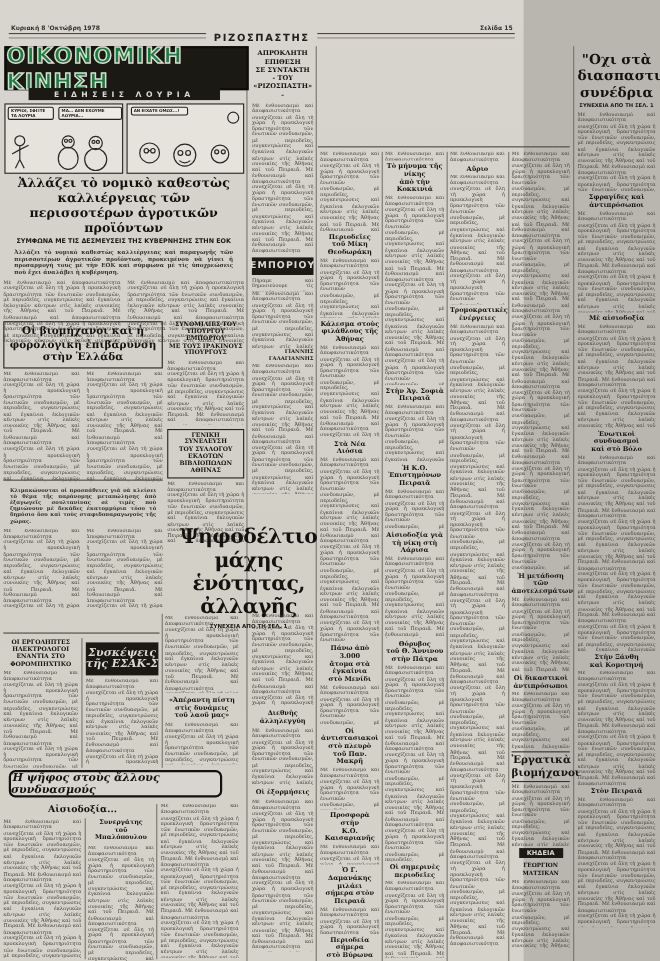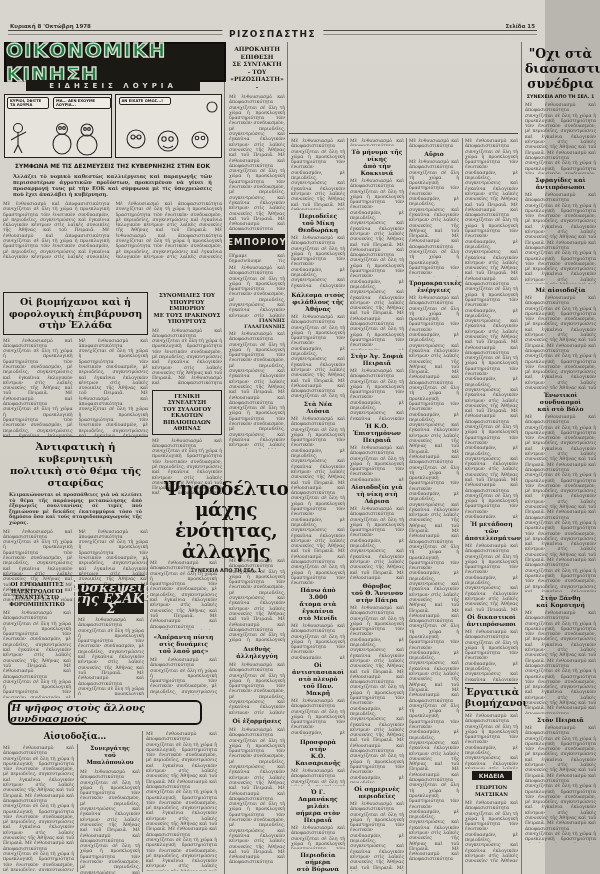--- a/index.html
+++ b/index.html
@@ -1,17 +1,17 @@
 <!DOCTYPE html>
 <html lang="el"><head>
 <meta charset="utf-8">
 <style>
   html,body{margin:0;padding:0;}
   body{width:600px;height:874px;overflow:hidden;background:#b9b6af;}
-  #page{position:relative;width:545px;height:874px;background:linear-gradient(180deg,#d8d5ce 0%,#d2cfc7 55%,#d6d3cb 100%);
+  #page{position:relative;width:476px;height:874px;background:linear-gradient(180deg,#d8d5ce 0%,#d2cfc7 55%,#d6d3cb 100%);
         font-family:"DejaVu Serif",serif;color:#2e2c28;}
   .abs{position:absolute;}
   .vrule{position:absolute;width:1px;background:#77746c;}
   .hrule{position:absolute;height:1px;background:#4a4840;}
   
   .hdr-small{font-family:"DejaVu Sans",sans-serif;font-size:5.5px;font-weight:bold;color:#33312c;}
   .masthead{font-family:"DejaVu Sans",sans-serif;font-size:9px;font-weight:bold;letter-spacing:1.5px;
             background:#d8d5ce;padding:0 7px;color:#22201c;}
   
   .banner{background:#1b1914;display:flex;align-items:center;justify-content:center;border:2px solid #0e0d0a;}
@@ -104,20 +104,21 @@
           <circle cx="84" cy="45" r="8"></circle>
             <circle cx="81" cy="43" r="1.8"></circle>
             <circle cx="87" cy="43" r="1.8"></circle>
           <circle cx="96" cy="12" r="5"></circle>
         </g>
       </svg>
     </div>
   </div>
 
   <div class="abs" style="left:3px;top:160px;width:219px;">
+    <div class="hl-lg" style="font-size:11.5px;line-height:13.5px;">Ἀλλάζει τὸ νομικὸ καθεστὼς καλλιέργειας τῶν περισσοτέρων ἀγροτικῶν προϊόντων</div>
     <div class="kick" style="font-size:5.8px;margin-top:3px;">ΣΥΜΦΩΝΑ ΜΕ ΤΙΣ ΔΕΣΜΕΥΣΕΙΣ ΤΗΣ ΚΥΒΕΡΝΗΣΗΣ ΣΤΗΝ ΕΟΚ</div>
     <div class="lead" style="margin:4px 10px 0 10px;">Ἀλλάζει τὸ νομικὸ καθεστὼς καλλιέργειας καὶ παραγωγῆς τῶν περισσοτέρων ἀγροτικῶν προϊόντων, προκειμένου νὰ γίνει ἡ προσαρμογή τους μὲ τὴν ΕΟΚ καὶ σύμφωνα μὲ τὶς ὑποχρεώσεις ποὺ ἔχει ἀναλάβει ἡ κυβέρνηση.</div>
     <div class="cols" style="margin-top:4px;">
       <div class="fill" style="height:58px;flex:1;">Μὲ ἐνθουσιασμὸ καὶ ἀποφασιστικότητα συνεχίζεται σὲ ὅλη τὴ χώρα ἡ προεκλογικὴ δραστηριότητα τῶν ἑνωτικῶν συνδυασμῶν, μὲ περιοδεῖες, συγκεντρώσεις καὶ ἐγκαίνια ἐκλογικῶν κέντρων στὶς λαϊκὲς συνοικίες τῆς Ἀθήνας καὶ τοῦ Πειραιᾶ. Μὲ ἐνθουσιασμὸ καὶ ἀποφασιστικότητα συνεχίζεται σὲ ὅλη τὴ χώρα ἡ προεκλογικὴ δραστηριότητα τῶν ἑνωτικῶν συνδυασμῶν, μὲ περιοδεῖες, συγκεντρώσεις καὶ ἐγκαίνια ἐκλογικῶν κέντρων στὶς λαϊκὲς συνοικίες τῆς Ἀθήνας καὶ τοῦ Πειραιᾶ. Μὲ ἐνθουσιασμὸ καὶ ἀποφασιστικότητα συνεχίζεται σὲ ὅλη τὴ χώρα ἡ προεκλογικὴ δραστηριότητα τῶν ἑνωτικῶν συνδυασμῶν, μὲ περιοδεῖες, συγκεντρώσεις καὶ ἐγκαίνια ἐκλογικῶν κέντρων στὶς λαϊκὲς συνοικίες τῆς Ἀθήνας καὶ τοῦ Πειραιᾶ. Μὲ ἐνθουσιασμὸ καὶ ἀποφασιστικότητα συνεχίζεται σὲ ὅλη τὴ χώρα ἡ προεκλογικὴ δραστηριότητα τῶν ἑνωτικῶν συνδυασμῶν, μὲ περιοδεῖες, συγκεντρώσεις καὶ ἐγκαίνια ἐκλογικῶν κέντρων στὶς λαϊκὲς συνοικίες τῆς Ἀθήνας καὶ τοῦ Πειραιᾶ. </div>
       <div class="fill" style="height:58px;flex:1;">Μὲ ἐνθουσιασμὸ καὶ ἀποφασιστικότητα συνεχίζεται σὲ ὅλη τὴ χώρα ἡ προεκλογικὴ δραστηριότητα τῶν ἑνωτικῶν συνδυασμῶν, μὲ περιοδεῖες, συγκεντρώσεις καὶ ἐγκαίνια ἐκλογικῶν κέντρων στὶς λαϊκὲς συνοικίες τῆς Ἀθήνας καὶ τοῦ Πειραιᾶ. Μὲ ἐνθουσιασμὸ καὶ ἀποφασιστικότητα συνεχίζεται σὲ ὅλη τὴ χώρα ἡ προεκλογικὴ δραστηριότητα τῶν ἑνωτικῶν συνδυασμῶν, μὲ περιοδεῖες, συγκεντρώσεις καὶ ἐγκαίνια ἐκλογικῶν κέντρων στὶς λαϊκὲς συνοικίες τῆς Ἀθήνας καὶ τοῦ Πειραιᾶ. Μὲ ἐνθουσιασμὸ καὶ ἀποφασιστικότητα συνεχίζεται σὲ ὅλη τὴ χώρα ἡ προεκλογικὴ δραστηριότητα τῶν ἑνωτικῶν συνδυασμῶν, μὲ περιοδεῖες, συγκεντρώσεις καὶ ἐγκαίνια ἐκλογικῶν κέντρων στὶς λαϊκὲς συνοικίες τῆς Ἀθήνας καὶ τοῦ Πειραιᾶ. Μὲ ἐνθουσιασμὸ καὶ ἀποφασιστικότητα συνεχίζεται σὲ ὅλη τὴ χώρα ἡ προεκλογικὴ δραστηριότητα τῶν ἑνωτικῶν συνδυασμῶν, μὲ περιοδεῖες, συγκεντρώσεις καὶ ἐγκαίνια ἐκλογικῶν κέντρων στὶς λαϊκὲς συνοικίες τῆς Ἀθήνας καὶ τοῦ Πειραιᾶ. </div>
     </div>
   </div>
 
   <div class="abs" style="left:3px;top:292px;width:145px;">
     <div class="boxed hl-lg" style="font-size:9.5px;line-height:11.5px;padding:3px 2px;">Οἱ βιομήχανοι καὶ ἡ φορολογικὴ ἐπιβάρυνση στὴν Ἑλλάδα</div>
@@ -134,22 +135,20 @@
 ΥΠΟΥΡΓΟΥΣ</div>
     <div class="fill" style="height:58px;margin-top:3px;">Μὲ ἐνθουσιασμὸ καὶ ἀποφασιστικότητα συνεχίζεται σὲ ὅλη τὴ χώρα ἡ προεκλογικὴ δραστηριότητα τῶν ἑνωτικῶν συνδυασμῶν, μὲ περιοδεῖες, συγκεντρώσεις καὶ ἐγκαίνια ἐκλογικῶν κέντρων στὶς λαϊκὲς συνοικίες τῆς Ἀθήνας καὶ τοῦ Πειραιᾶ. Μὲ ἐνθουσιασμὸ καὶ ἀποφασιστικότητα συνεχίζεται σὲ ὅλη τὴ χώρα ἡ προεκλογικὴ δραστηριότητα τῶν ἑνωτικῶν συνδυασμῶν, μὲ περιοδεῖες, συγκεντρώσεις καὶ ἐγκαίνια ἐκλογικῶν κέντρων στὶς λαϊκὲς συνοικίες τῆς Ἀθήνας καὶ τοῦ Πειραιᾶ. Μὲ ἐνθουσιασμὸ καὶ ἀποφασιστικότητα συνεχίζεται σὲ ὅλη τὴ χώρα ἡ προεκλογικὴ δραστηριότητα τῶν ἑνωτικῶν συνδυασμῶν, μὲ περιοδεῖες, συγκεντρώσεις καὶ ἐγκαίνια ἐκλογικῶν κέντρων στὶς λαϊκὲς συνοικίες τῆς Ἀθήνας καὶ τοῦ Πειραιᾶ. Μὲ ἐνθουσιασμὸ καὶ ἀποφασιστικότητα συνεχίζεται σὲ ὅλη τὴ χώρα ἡ προεκλογικὴ δραστηριότητα τῶν ἑνωτικῶν συνδυασμῶν, μὲ περιοδεῖες, συγκεντρώσεις καὶ ἐγκαίνια ἐκλογικῶν κέντρων στὶς λαϊκὲς συνοικίες τῆς Ἀθήνας καὶ τοῦ Πειραιᾶ. </div>
     <div class="boxed subh pre" style="font-size:5.5px;line-height:6.5px;padding:2px 1px;margin-top:4px;">ΓΕΝΙΚΗ ΣΥΝΕΛΕΥΣΗ
 ΤΟΥ ΣΥΛΛΟΓΟΥ ΕΚΔΟΤΩΝ
 ΒΙΒΛΙΟΠΩΛΩΝ ΑΘΗΝΑΣ</div>
     <div class="fill" style="height:56px;margin-top:3px;">Μὲ ἐνθουσιασμὸ καὶ ἀποφασιστικότητα συνεχίζεται σὲ ὅλη τὴ χώρα ἡ προεκλογικὴ δραστηριότητα τῶν ἑνωτικῶν συνδυασμῶν, μὲ περιοδεῖες, συγκεντρώσεις καὶ ἐγκαίνια ἐκλογικῶν κέντρων στὶς λαϊκὲς συνοικίες τῆς Ἀθήνας καὶ τοῦ Πειραιᾶ. Μὲ ἐνθουσιασμὸ καὶ ἀποφασιστικότητα συνεχίζεται σὲ ὅλη τὴ χώρα ἡ προεκλογικὴ δραστηριότητα τῶν ἑνωτικῶν συνδυασμῶν, μὲ περιοδεῖες, συγκεντρώσεις καὶ ἐγκαίνια ἐκλογικῶν κέντρων στὶς λαϊκὲς συνοικίες τῆς Ἀθήνας καὶ τοῦ Πειραιᾶ. Μὲ ἐνθουσιασμὸ καὶ ἀποφασιστικότητα συνεχίζεται σὲ ὅλη τὴ χώρα ἡ προεκλογικὴ δραστηριότητα τῶν ἑνωτικῶν συνδυασμῶν, μὲ περιοδεῖες, συγκεντρώσεις καὶ ἐγκαίνια ἐκλογικῶν κέντρων στὶς λαϊκὲς συνοικίες τῆς Ἀθήνας καὶ τοῦ Πειραιᾶ. </div>
   </div>
 
   <div class="hrule" style="left:3px;width:145px;top:436px;"></div>
   <div class="abs" style="left:3px;top:441px;width:145px;">
-    <div class="hl-lg pre" style="font-size:10px;line-height:12px;">Ἀντιφατικὴ ἡ κυβερνητικὴ
-πολιτικὴ στὸ θέμα τῆς σταφίδας</div>
     <div class="lead" style="font-size:4.8px;line-height:5.6px;margin:3px 6px 0 6px;">Κλιμακώνονται οἱ προσπάθειες γιὰ νὰ κλείσει τὸ θέμα τῆς παράνομης μεταπώλησης ἀπὸ ἐξαγωγεῖς σουλτανίνας σὲ τιμὲς ποὺ ζημιώνουν μὲ δεκάδες ἑκατομμύρια τόσο τὸ δημόσιο ὅσο καὶ τοὺς σταφιδοπαραγωγοὺς τῆς χώρας.</div>
     <div class="cols" style="margin-top:3px;">
       <div class="fill" style="height:72px;flex:1;">Μὲ ἐνθουσιασμὸ καὶ ἀποφασιστικότητα συνεχίζεται σὲ ὅλη τὴ χώρα ἡ προεκλογικὴ δραστηριότητα τῶν ἑνωτικῶν συνδυασμῶν, μὲ περιοδεῖες, συγκεντρώσεις καὶ ἐγκαίνια ἐκλογικῶν κέντρων στὶς λαϊκὲς συνοικίες τῆς Ἀθήνας καὶ τοῦ Πειραιᾶ. Μὲ ἐνθουσιασμὸ καὶ ἀποφασιστικότητα συνεχίζεται σὲ ὅλη τὴ χώρα ἡ προεκλογικὴ δραστηριότητα τῶν ἑνωτικῶν συνδυασμῶν, μὲ περιοδεῖες, συγκεντρώσεις καὶ ἐγκαίνια ἐκλογικῶν κέντρων στὶς λαϊκὲς συνοικίες τῆς Ἀθήνας καὶ τοῦ Πειραιᾶ. Μὲ ἐνθουσιασμὸ καὶ ἀποφασιστικότητα συνεχίζεται σὲ ὅλη τὴ χώρα ἡ προεκλογικὴ δραστηριότητα τῶν ἑνωτικῶν συνδυασμῶν, μὲ περιοδεῖες, συγκεντρώσεις καὶ ἐγκαίνια ἐκλογικῶν κέντρων στὶς λαϊκὲς συνοικίες τῆς Ἀθήνας καὶ τοῦ Πειραιᾶ. Μὲ ἐνθουσιασμὸ καὶ ἀποφασιστικότητα συνεχίζεται σὲ ὅλη τὴ χώρα ἡ προεκλογικὴ δραστηριότητα τῶν ἑνωτικῶν συνδυασμῶν, μὲ περιοδεῖες, συγκεντρώσεις καὶ ἐγκαίνια ἐκλογικῶν κέντρων στὶς λαϊκὲς συνοικίες τῆς Ἀθήνας καὶ τοῦ Πειραιᾶ. </div>
       <div class="fill" style="height:72px;flex:1;">Μὲ ἐνθουσιασμὸ καὶ ἀποφασιστικότητα συνεχίζεται σὲ ὅλη τὴ χώρα ἡ προεκλογικὴ δραστηριότητα τῶν ἑνωτικῶν συνδυασμῶν, μὲ περιοδεῖες, συγκεντρώσεις καὶ ἐγκαίνια ἐκλογικῶν κέντρων στὶς λαϊκὲς συνοικίες τῆς Ἀθήνας καὶ τοῦ Πειραιᾶ. Μὲ ἐνθουσιασμὸ καὶ ἀποφασιστικότητα συνεχίζεται σὲ ὅλη τὴ χώρα ἡ προεκλογικὴ δραστηριότητα τῶν ἑνωτικῶν συνδυασμῶν, μὲ περιοδεῖες, συγκεντρώσεις καὶ ἐγκαίνια ἐκλογικῶν κέντρων στὶς λαϊκὲς συνοικίες τῆς Ἀθήνας καὶ τοῦ Πειραιᾶ. Μὲ ἐνθουσιασμὸ καὶ ἀποφασιστικότητα συνεχίζεται σὲ ὅλη τὴ χώρα ἡ προεκλογικὴ δραστηριότητα τῶν ἑνωτικῶν συνδυασμῶν, μὲ περιοδεῖες, συγκεντρώσεις καὶ ἐγκαίνια ἐκλογικῶν κέντρων στὶς λαϊκὲς συνοικίες τῆς Ἀθήνας καὶ τοῦ Πειραιᾶ. Μὲ ἐνθουσιασμὸ καὶ ἀποφασιστικότητα συνεχίζεται σὲ ὅλη τὴ χώρα ἡ προεκλογικὴ δραστηριότητα τῶν ἑνωτικῶν συνδυασμῶν, μὲ περιοδεῖες, συγκεντρώσεις καὶ ἐγκαίνια ἐκλογικῶν κέντρων στὶς λαϊκὲς συνοικίες τῆς Ἀθήνας καὶ τοῦ Πειραιᾶ. </div>
     </div>
   </div>
 
   <div class="abs" style="left:148px;top:478px;width:156px;">
     <div class="hl-lg pre" style="font-size:18.5px;line-height:21px;letter-spacing:-0.5px;">Ψηφοδέλτιο μάχης
 ἑνότητας, ἀλλαγῆς</div>
@@ -166,21 +165,21 @@
 
   <div class="hrule" style="left:3px;width:142px;top:575px;"></div>
   <div class="col" style="left:3px;top:581px;width:68px;">
     <div class="subh pre" style="font-size:5.5px;line-height:6.5px;">ΟΙ ΕΡΓΟΛΗΠΤΕΣ
 ΗΛΕΚΤΡΟΛΟΓΟΙ
 ΕΝΑΝΤΙΑ ΣΤΟ
 ΦΟΡΟΜΠΗΧΤΙΚΟ</div>
     <div class="fill" style="height:88px;flex:none;margin-top:3px;">Μὲ ἐνθουσιασμὸ καὶ ἀποφασιστικότητα συνεχίζεται σὲ ὅλη τὴ χώρα ἡ προεκλογικὴ δραστηριότητα τῶν ἑνωτικῶν συνδυασμῶν, μὲ περιοδεῖες, συγκεντρώσεις καὶ ἐγκαίνια ἐκλογικῶν κέντρων στὶς λαϊκὲς συνοικίες τῆς Ἀθήνας καὶ τοῦ Πειραιᾶ. Μὲ ἐνθουσιασμὸ καὶ ἀποφασιστικότητα συνεχίζεται σὲ ὅλη τὴ χώρα ἡ προεκλογικὴ δραστηριότητα τῶν ἑνωτικῶν συνδυασμῶν, μὲ περιοδεῖες, συγκεντρώσεις καὶ ἐγκαίνια ἐκλογικῶν κέντρων στὶς λαϊκὲς συνοικίες τῆς Ἀθήνας καὶ τοῦ Πειραιᾶ. Μὲ ἐνθουσιασμὸ καὶ ἀποφασιστικότητα συνεχίζεται σὲ ὅλη τὴ χώρα ἡ προεκλογικὴ δραστηριότητα τῶν ἑνωτικῶν συνδυασμῶν, μὲ περιοδεῖες, συγκεντρώσεις καὶ ἐγκαίνια ἐκλογικῶν κέντρων στὶς λαϊκὲς συνοικίες τῆς Ἀθήνας καὶ τοῦ Πειραιᾶ. Μὲ ἐνθουσιασμὸ καὶ ἀποφασιστικότητα συνεχίζεται σὲ ὅλη τὴ χώρα ἡ προεκλογικὴ δραστηριότητα τῶν ἑνωτικῶν συνδυασμῶν, μὲ περιοδεῖες, συγκεντρώσεις καὶ ἐγκαίνια ἐκλογικῶν κέντρων στὶς λαϊκὲς συνοικίες τῆς Ἀθήνας καὶ τοῦ Πειραιᾶ. Μὲ ἐνθουσιασμὸ καὶ ἀποφασιστικότητα συνεχίζεται σὲ ὅλη τὴ χώρα ἡ προεκλογικὴ δραστηριότητα τῶν ἑνωτικῶν συνδυασμῶν, μὲ περιοδεῖες, συγκεντρώσεις καὶ ἐγκαίνια ἐκλογικῶν κέντρων στὶς λαϊκὲς συνοικίες τῆς Ἀθήνας καὶ τοῦ Πειραιᾶ. </div>
   </div>
   <div class="col" style="left:78px;top:584px;width:66px;">
-    <div class="blackbox pre" style="height:30px;font-size:13px;line-height:10.5px;font-weight:bold;font-style:italic;">Συσκέψεις
+    <div class="blackbox pre" style="height:30px;font-size:10px;line-height:10.5px;font-weight:bold;font-style:italic;">Συσκέψεις
 τῆς ΕΣΑΚ-Σ</div>
     <div class="fill" style="height:78px;flex:none;margin-top:3px;">Μὲ ἐνθουσιασμὸ καὶ ἀποφασιστικότητα συνεχίζεται σὲ ὅλη τὴ χώρα ἡ προεκλογικὴ δραστηριότητα τῶν ἑνωτικῶν συνδυασμῶν, μὲ περιοδεῖες, συγκεντρώσεις καὶ ἐγκαίνια ἐκλογικῶν κέντρων στὶς λαϊκὲς συνοικίες τῆς Ἀθήνας καὶ τοῦ Πειραιᾶ. Μὲ ἐνθουσιασμὸ καὶ ἀποφασιστικότητα συνεχίζεται σὲ ὅλη τὴ χώρα ἡ προεκλογικὴ δραστηριότητα τῶν ἑνωτικῶν συνδυασμῶν, μὲ περιοδεῖες, συγκεντρώσεις καὶ ἐγκαίνια ἐκλογικῶν κέντρων στὶς λαϊκὲς συνοικίες τῆς Ἀθήνας καὶ τοῦ Πειραιᾶ. Μὲ ἐνθουσιασμὸ καὶ ἀποφασιστικότητα συνεχίζεται σὲ ὅλη τὴ χώρα ἡ προεκλογικὴ δραστηριότητα τῶν ἑνωτικῶν συνδυασμῶν, μὲ περιοδεῖες, συγκεντρώσεις καὶ ἐγκαίνια ἐκλογικῶν κέντρων στὶς λαϊκὲς συνοικίες τῆς Ἀθήνας καὶ τοῦ Πειραιᾶ. Μὲ ἐνθουσιασμὸ καὶ ἀποφασιστικότητα συνεχίζεται σὲ ὅλη τὴ χώρα ἡ προεκλογικὴ δραστηριότητα τῶν ἑνωτικῶν συνδυασμῶν, μὲ περιοδεῖες, συγκεντρώσεις καὶ ἐγκαίνια ἐκλογικῶν κέντρων στὶς λαϊκὲς συνοικίες τῆς Ἀθήνας καὶ τοῦ Πειραιᾶ. </div>
   </div>
 
   <div class="abs" style="left:8px;top:700px;width:190px;height:21px;border:2.5px solid #14120e;border-radius:6px;
        display:flex;align-items:center;justify-content:center;background:#d8d5ce;">
     <span style="font-weight:bold;font-style:italic;font-size:10px;color:#14120e;">Ἡ ψῆφος στοὺς ἄλλους συνδυασμούς</span>
   </div>
 
   <div class="abs hl-lg" style="left:10px;top:731px;width:130px;font-size:8.5px;">Αἰσιοδοξία...</div>

